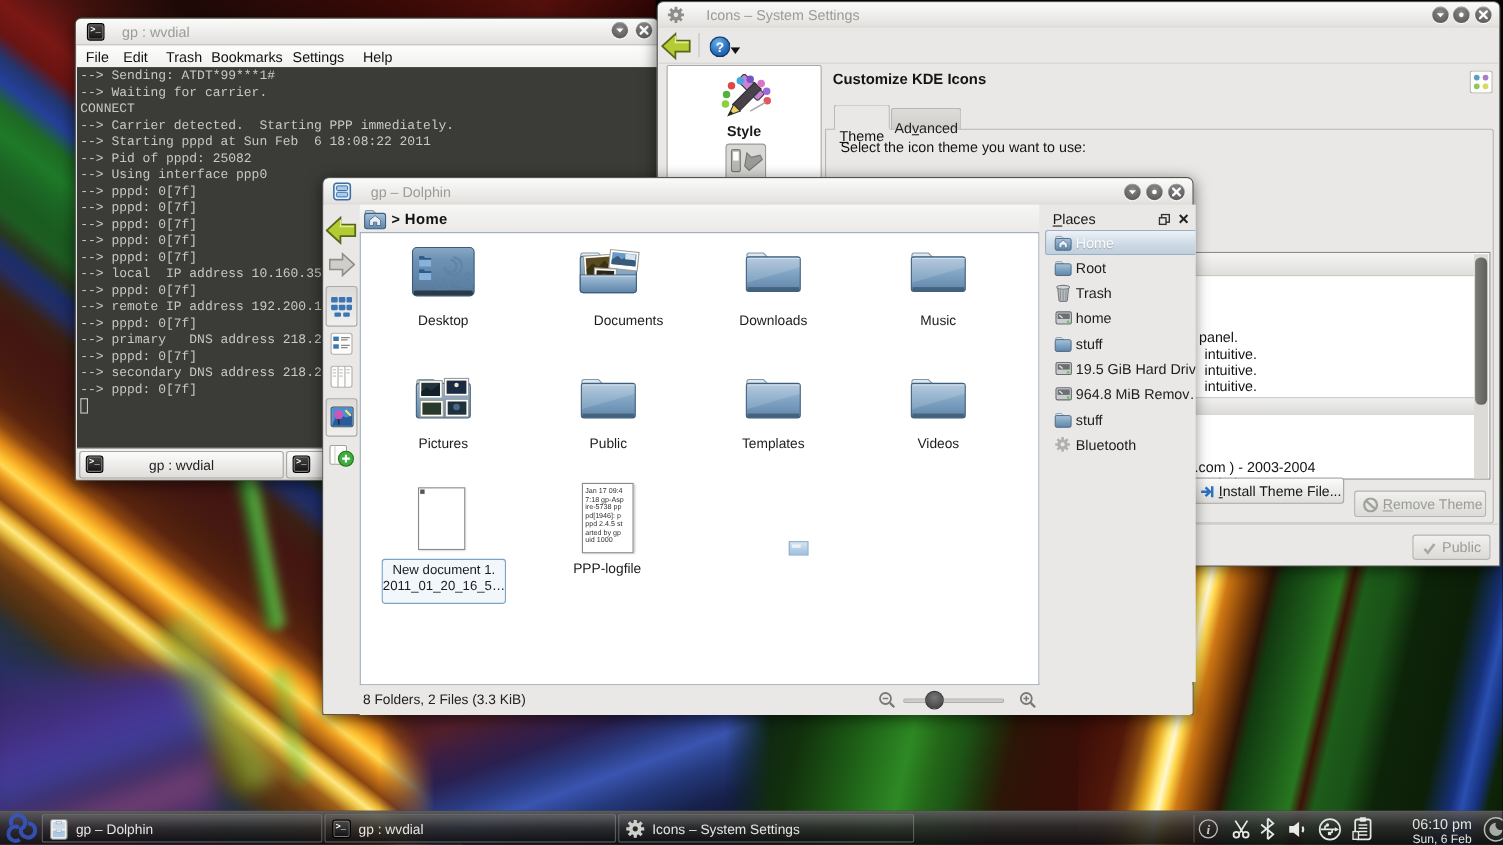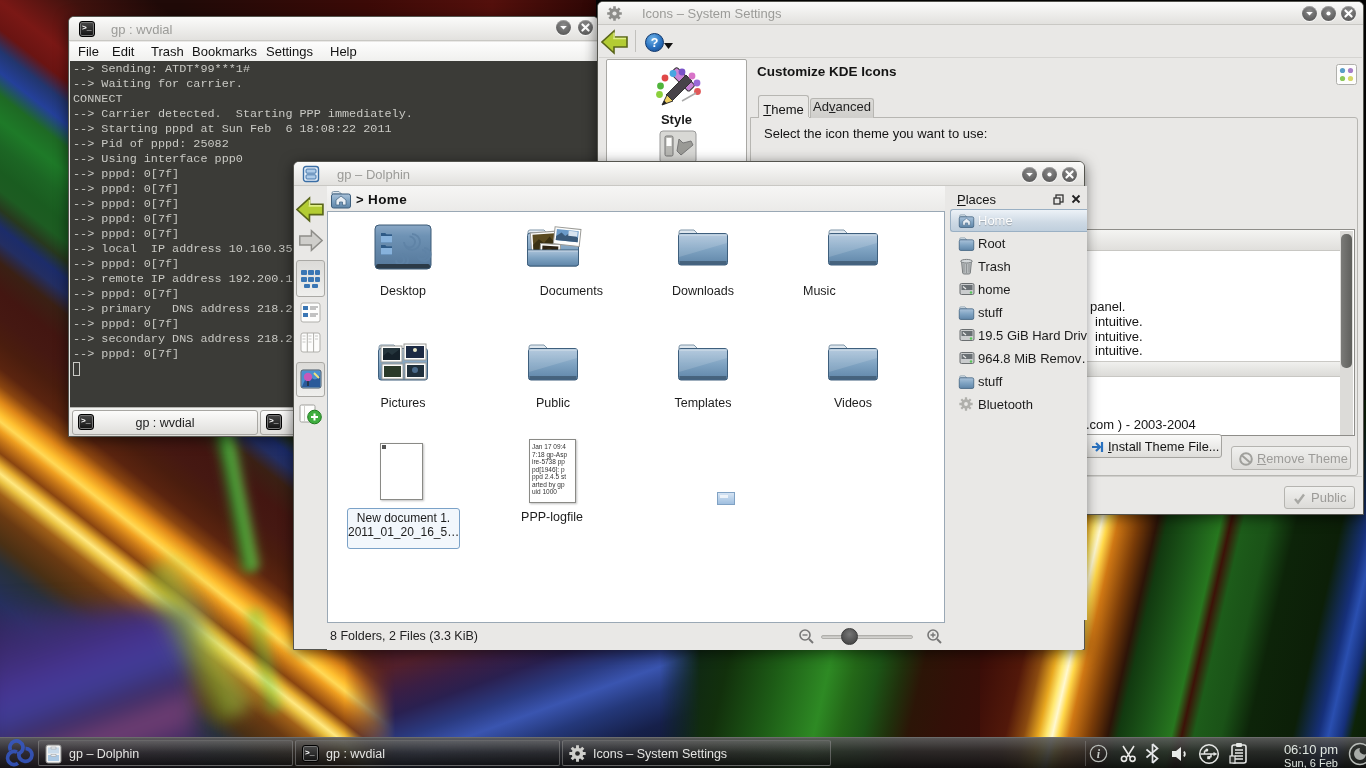--- a/index.html
+++ b/index.html
@@ -209,22 +209,22 @@
 
   <svg class="abs" style="left:738px;top:62px" width="21" height="21" viewBox="0 0 21 21">
         <rect x=".5" y=".5" width="20" height="20" rx="2" fill="#fdfdfc" stroke="#b0b0ac"></rect>
         <circle cx="6.5" cy="6.5" r="2.6" fill="#5a9ec8"></circle>
         <circle cx="14.5" cy="6.5" r="2.6" fill="#a87ec8"></circle>
         <circle cx="6.5" cy="14.5" r="2.6" fill="#8cc85a"></circle>
         <circle cx="14.5" cy="14.5" r="2.6" fill="#d8d868"></circle>
       </svg>
 
   <div class="abs" style="left:152px;top:115px;width:608px;height:359px;border:1px solid #b7b6b2;border-radius:0 3px 3px 3px;background:#e9e8e6"></div>
-  <div class="abs" style="left:160px;top:93px;width:51px;height:23px;background:#e9e8e6;border:1px solid #b7b6b2;border-bottom:none;border-radius:3px 3px 0 0;font-size:13px;color:#111;text-align:center;padding-top:6px"><u>T</u>heme</div>
-  <div class="abs" style="left:212px;top:96px;width:64px;height:20px;background:linear-gradient(#dddcd9,#cfcecb);border:1px solid #b7b6b2;border-bottom:none;border-radius:3px 3px 0 0;font-size:13px;color:#222;text-align:center;padding-top:0">Ad<u>v</u>anced</div>
+  <div class="abs" style="left:160px;top:93px;width:51px;height:23px;background:#e9e8e6;border:1px solid #b7b6b2;border-bottom:none;border-radius:3px 3px 0 0;font-size:13px;color:#111;text-align:center;padding-top:20px"><u>T</u>heme</div>
+  <div class="abs" style="left:212px;top:96px;width:64px;height:20px;background:linear-gradient(#dddcd9,#cfcecb);border:1px solid #b7b6b2;border-bottom:none;border-radius:3px 3px 0 0;font-size:13px;color:#222;text-align:center;padding-top:10px">Ad<u>v</u>anced</div>
   <div class="abs" style="left:161px;top:115px;width:50px;height:2px;background:#e9e8e6"></div>
   <div class="abs" style="left:166px;top:124px;font-size:13px;color:#141414">Select the icon theme you want to use:</div>
 
   <div class="abs" style="left:165px;top:227px;width:592px;height:207px;background:#fff;border:1px solid #8e8d89">
     <div class="abs" style="left:0;right:14px;top:0;height:21px;background:linear-gradient(#f4f4f2,#e0dfdc);border-bottom:1px solid #c8c7c3"></div>
     <div class="abs" style="left:326px;top:70px;font-size:13px;color:#141414;line-height:14.8px;white-space:nowrap">panel.<br><span style="margin-left:5px">intuitive.</span><br><span style="margin-left:5px">intuitive.</span><br><span style="margin-left:5px">intuitive.</span></div>
     <div class="abs" style="left:0;right:14px;top:131px;height:16px;background:linear-gradient(#f0f0ee,#dcdbd8);border-top:1px solid #cac9c5;border-bottom:1px solid #c8c7c3"></div>
     <div class="abs" style="left:322px;top:188px;font-size:13px;color:#141414;line-height:14.8px;white-space:nowrap">.com ) - 2003-2004<br>out being a copy</div>
     <div class="abs" style="right:1px;top:1px;width:13px;height:204px;background:#dcdbd8"></div>
     <div class="abs" style="right:2px;top:4px;width:11px;height:134px;background:linear-gradient(90deg,#7b7b78,#5f5f5c);border-radius:5px"></div>
@@ -408,21 +408,21 @@
           <rect x="3.5" y="39" width="47" height="3.5" fill="#2e4458" opacity=".55"></rect>
         </svg>
     <div class="abs" style="left:325px;top:72px;width:100px;text-align:center;font-size:12.5px;color:#1c1c1c">Downloads</div>
     <svg class="abs" style="left:498px;top:10px" width="54" height="50" viewBox="0 0 54 50">
           <path d="M3 10a2 2 0 0 1 2-2h13l4 4H3z" fill="#dfe7ee" stroke="#8097a9"></path>
           <rect x="2.5" y="11.5" width="49" height="31.5" rx="2.5" fill="url(#fgrad)" stroke="#3e5f7d"></rect>
           <path d="M3 13h48" stroke="#cfdce8"></path>
           <path d="M3 13l48 0 0 8-48 14z" fill="#fff" opacity=".14"></path>
           <rect x="3.5" y="39" width="47" height="3.5" fill="#2e4458" opacity=".55"></rect>
         </svg>
-    <div class="abs" style="left:475px;top:72px;width:100px;text-align:left;font-size:12.5px;color:#1c1c1c">Music</div>
+    <div class="abs" style="left:475px;top:72px;width:100px;text-align:center;font-size:12.5px;color:#1c1c1c">Music</div>
     
     <svg class="abs" style="left:48px;top:125px" width="54" height="50" viewBox="0 0 54 50">
           <path d="M3 10a2 2 0 0 1 2-2h13l4 4H3z" fill="#dfe7ee" stroke="#8097a9"></path>
           <rect x="2.5" y="11.5" width="49" height="31.5" rx="2.5" fill="url(#fgrad)" stroke="#3e5f7d"></rect>
           <g>
             <rect x="5" y="9" width="21" height="16" fill="#fdfdfc" stroke="#9a9a96"></rect>
             <rect x="7" y="11" width="17" height="12" fill="#24343c"></rect>
             <path d="M7 19l5-4 4 3 8-6v11H7z" fill="#15212a"></path>
             <rect x="28" y="7" width="22" height="16" fill="#fdfdfc" stroke="#9a9a96"></rect>
             <rect x="30" y="9" width="18" height="12" fill="#1c2a44"></rect>

